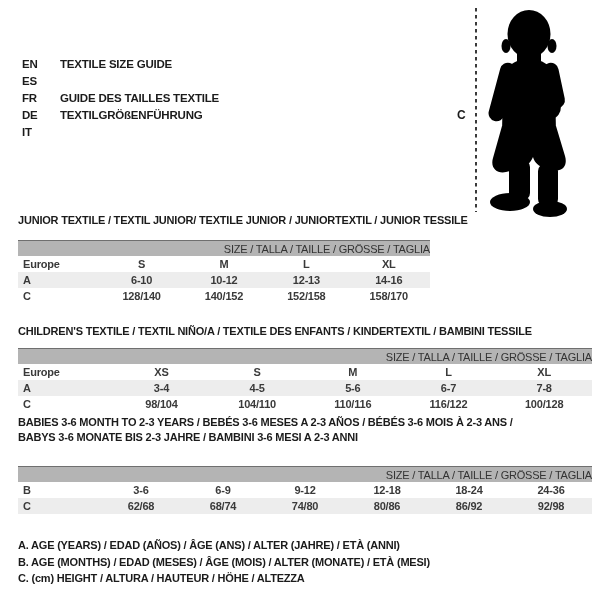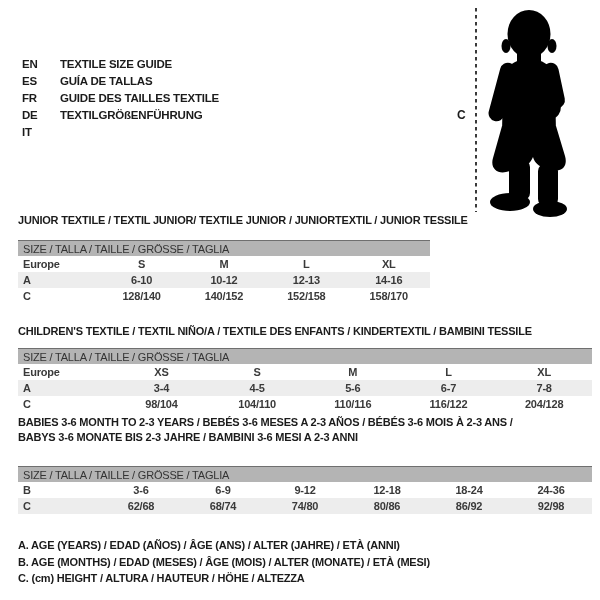--- a/index.html
+++ b/index.html
@@ -17,21 +17,21 @@
   .figure{position:absolute;left:445px;top:0;width:155px;height:230px;}
   
   .sec-title{position:absolute;left:18px;font-size:11px;font-weight:bold;
     letter-spacing:-0.2px;color:#1b1b1b;line-height:15px;white-space:nowrap;}
   .sec-title.wrap2{white-space:normal;width:575px;}
   
   .size-table{position:absolute;left:18px;border-collapse:collapse;table-layout:fixed;
     font-size:11px;color:#3a3a3a;letter-spacing:-0.2px;}
   .size-table thead th{
     background:#b4b4b4;border-top:1px solid #6f6f6f;
-    font-weight:normal;text-align:left;padding:1px 0 1px 5px;height:13px;
+    font-weight:normal;text-align:right;padding:1px 0 1px 5px;height:13px;
     color:#333;white-space:nowrap;overflow:hidden;}
   .size-table td{height:14px;padding:1px 2px;text-align:center;white-space:nowrap;font-weight:bold;}
   .size-table td:first-child{text-align:left;padding-left:5px;}
   .size-table tr.shaded{background:#ededed;}
   .size-table.cols-5 td:first-child{width:13%;}
   .size-table.cols-6 td:first-child{width:9.5%;}
   .size-table.cols-7 td:first-child{width:10.5%;}
   .t-junior{top:240px;width:412px;}
   .t-children{top:348px;width:574px;}
   .t-babies{top:466px;width:574px;}
@@ -42,21 +42,20 @@
 </head>
 <body>
 
 <div class="lang-list">
   <div class="lang-row">
     <span>EN</span>
     <span>TEXTILE SIZE GUIDE</span>
   </div>
   <div class="lang-row">
     <span>ES</span>
-    <span>GUÍA DE TALLAS</span>
   </div>
   <div class="lang-row">
     <span>FR</span>
     <span>GUIDE DES TAILLES TEXTILE</span>
   </div>
   <div class="lang-row">
     <span>DE</span>
     <span>TEXTILGRÖßENFÜHRUNG</span>
   </div>
   <div class="lang-row">
@@ -144,21 +143,21 @@
         <td>5-6</td>
         <td>6-7</td>
         <td>7-8</td>
       </tr>
       <tr>
         <td>C</td>
         <td>98/104</td>
         <td>104/110</td>
         <td>110/116</td>
         <td>116/122</td>
-        <td>204/128</td>
+        <td>100/128</td>
       </tr>
     </tbody>
 </table>
 
 <div class="sec-title wrap2" style="top:415px">
   <div>BABIES 3-6 MONTH TO 2-3 YEARS / BEBÉS 3-6 MESES A 2-3 AÑOS / BÉBÉS 3-6 MOIS À 2-3 ANS /</div>
   <div>BABYS 3-6 MONATE BIS 2-3 JAHRE / BAMBINI 3-6 MESI A 2-3 ANNI</div>
 </div>
 <table class="size-table t-babies cols-7">
   <thead>

